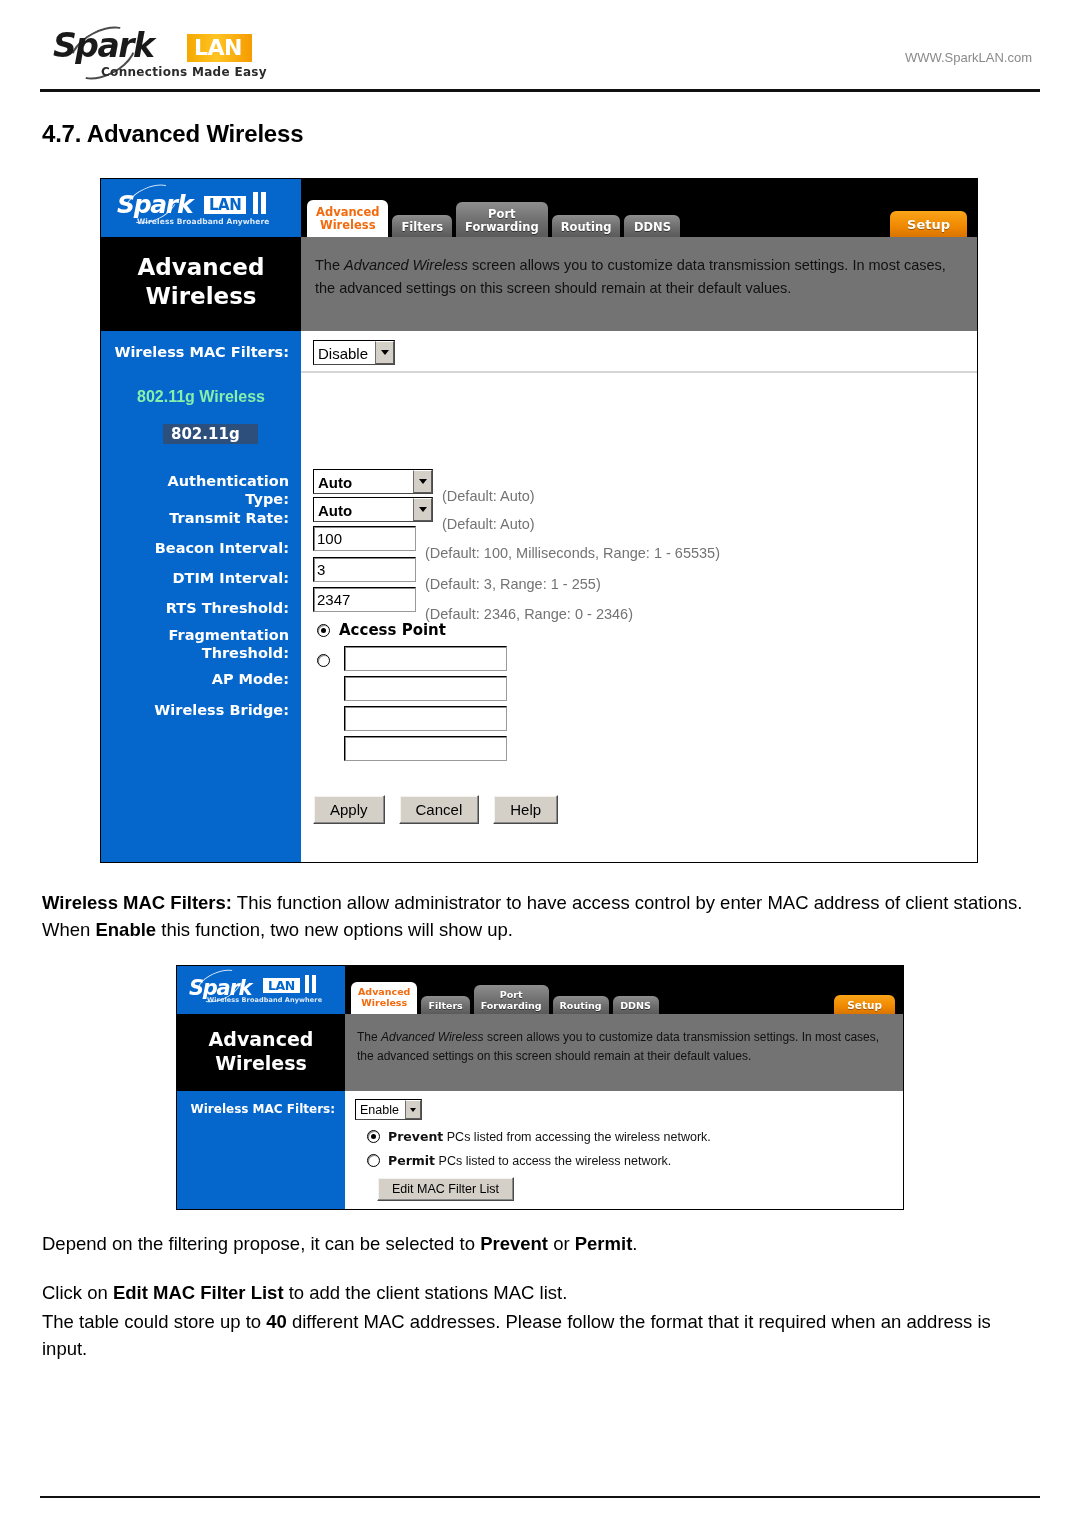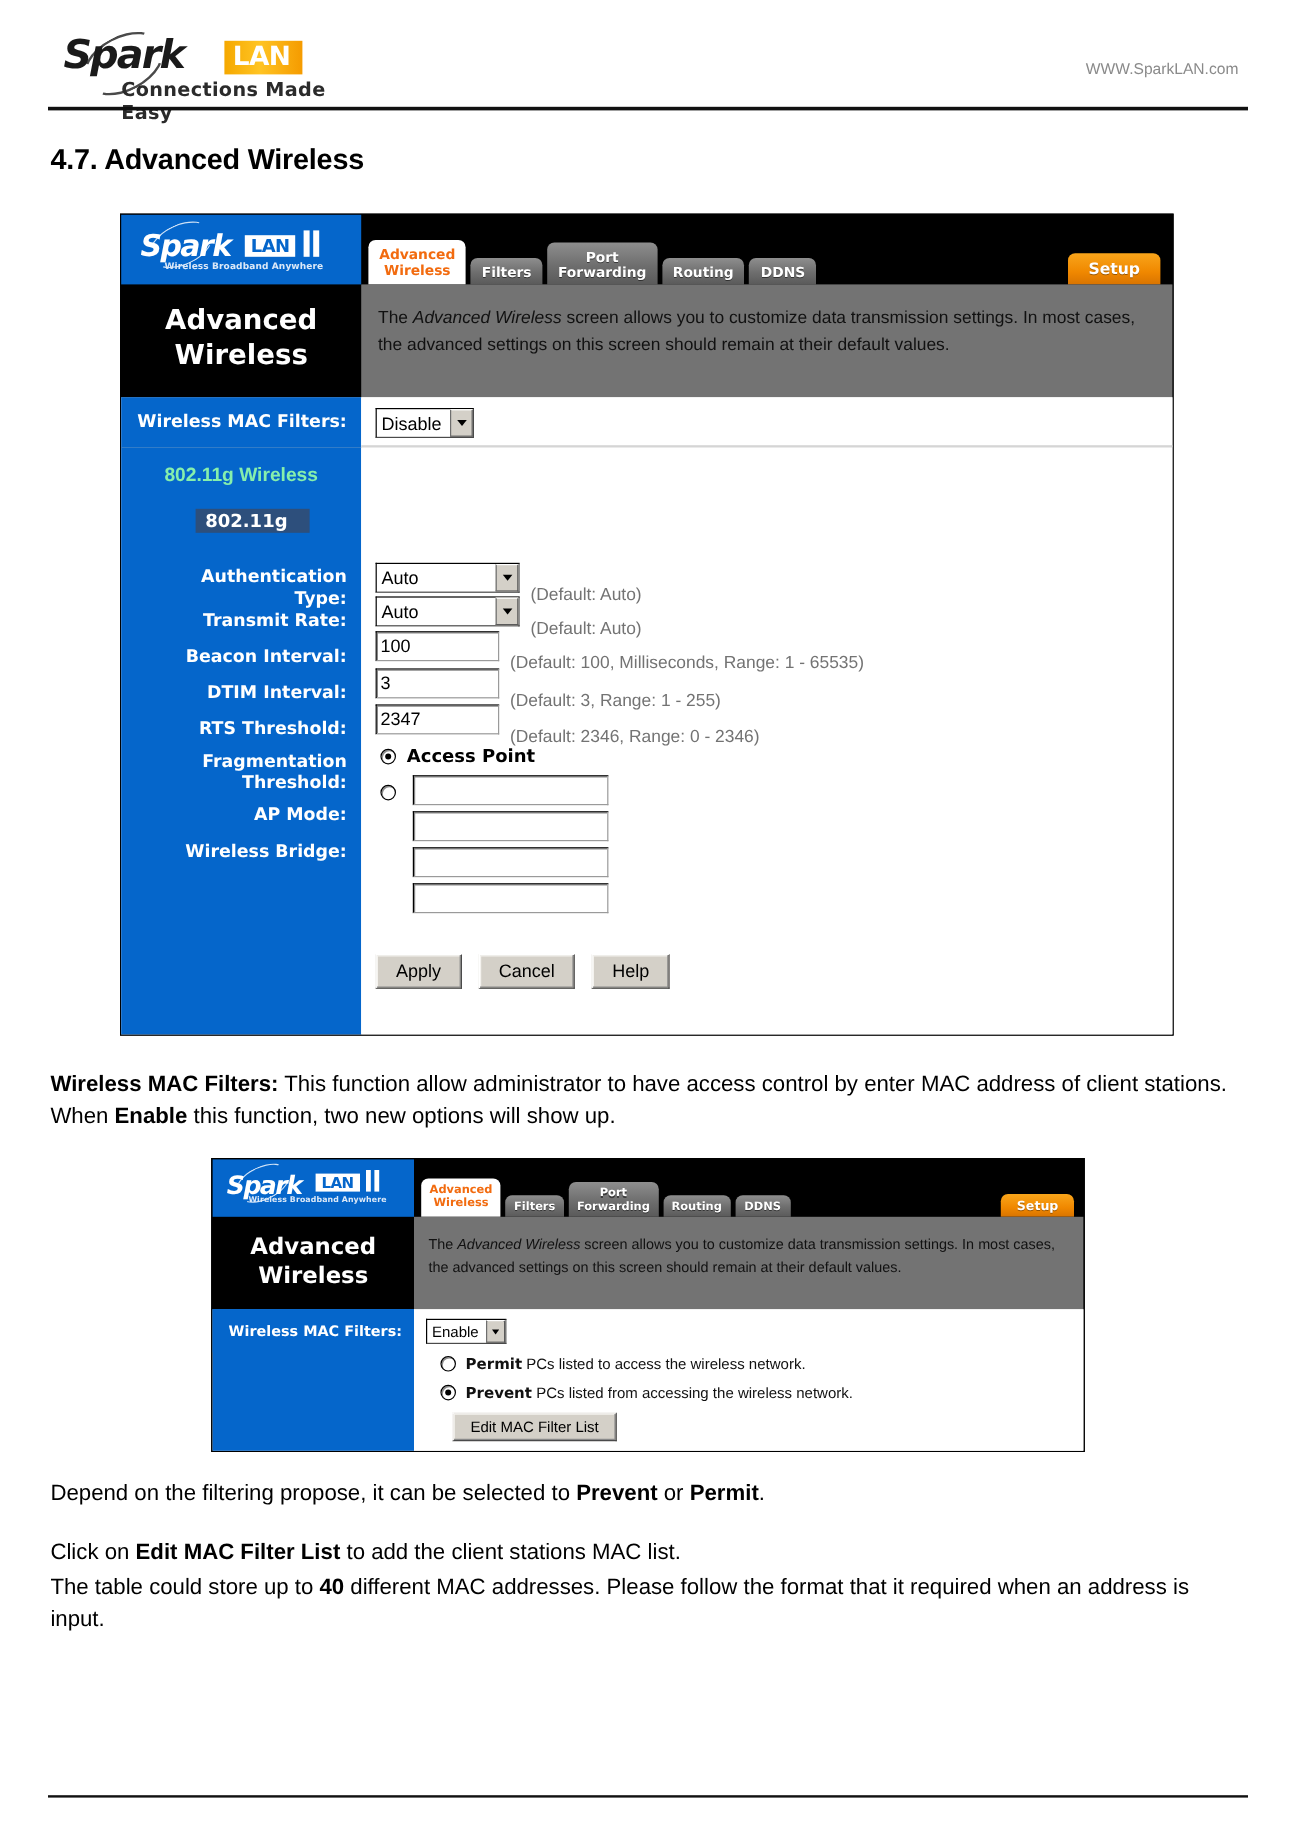--- a/index.html
+++ b/index.html
@@ -57,21 +57,21 @@
     border: 2px solid #3a3a3a;
     border-radius: 50% / 50%;
     transform: rotate(-28deg);
     border-color: #4a4a4a transparent #4a4a4a transparent;
   }
   .logo-tagline {
     position: absolute;
     left: 48px; top: 37px;
     font-family: "DejaVu Sans", sans-serif;
     font-weight: bold;
-    font-size: 16px;
+    font-size: 12px;
     color: #2b2b2b;
     letter-spacing: 0.3px;
   }
   .header-url {
     position: absolute;
     right: 8px; top: 50px;
     font-size: 13px;
     color: #8a8a8a;
   }
   .header-rule {
@@ -318,21 +318,21 @@
   }
   .w-arrow {
     width: 0; height: 0;
     border-left: 4px solid transparent;
     border-right: 4px solid transparent;
     border-top: 5px solid #000;
   }
   .w-select.small { height: 21px; font-size: 12.5px; }
   .w-select.small .w-sel-val { line-height: 18px; padding: 1px 6px 0 4px; }
   .w-select.small .w-sel-btn { width: 16px; flex: 0 0 16px; }
-  .w-select.wide { width: 120px; }
+  .w-select.wide { width: 120px; font-weight: bold; }
   .w-select.wide .w-sel-val { flex: 1 1 auto; }
 
   
   .ui-body {
     display: flex;
     background: #ffffff;
   }
   .ui-leftcol {
     background: #0566CB;
     width: 200px;
@@ -759,27 +759,27 @@
     </div>
     <div class="ui2-right">
       <div class="w-select small">
         <div class="w-sel-val">Enable</div>
         <div class="w-sel-btn">
             <span class="w-arrow" style="border-left-width:3px;border-right-width:3px;border-top-width:4px"></span>
           </div>
       </div>
 
       <div class="ui2-optrow">
+        <span class="w-radio checked"></span>
+        <span class="ui2-opttext"><b>Prevent</b><span> PCs listed from accessing the wireless network.</span></span>
+      </div>
+
+      <div class="ui2-optrow">
         <span class="w-radio"></span>
         <span class="ui2-opttext"><b>Permit</b><span> PCs listed to access the wireless network.</span></span>
-      </div>
-
-      <div class="ui2-optrow">
-        <span class="w-radio checked"></span>
-        <span class="ui2-opttext"><b>Prevent</b><span> PCs listed from accessing the wireless network.</span></span>
       </div>
 
       <div class="ui2-btnrow">
         <button class="w-btn small">Edit MAC Filter List</button>
       </div>
     </div>
   </div>
 </div>
 
 <p class="para para-2"><span>Depend on the filtering propose, it can be selected to </span><b>Prevent</b><span> or </span><b>Permit</b><span>.</span></p>

